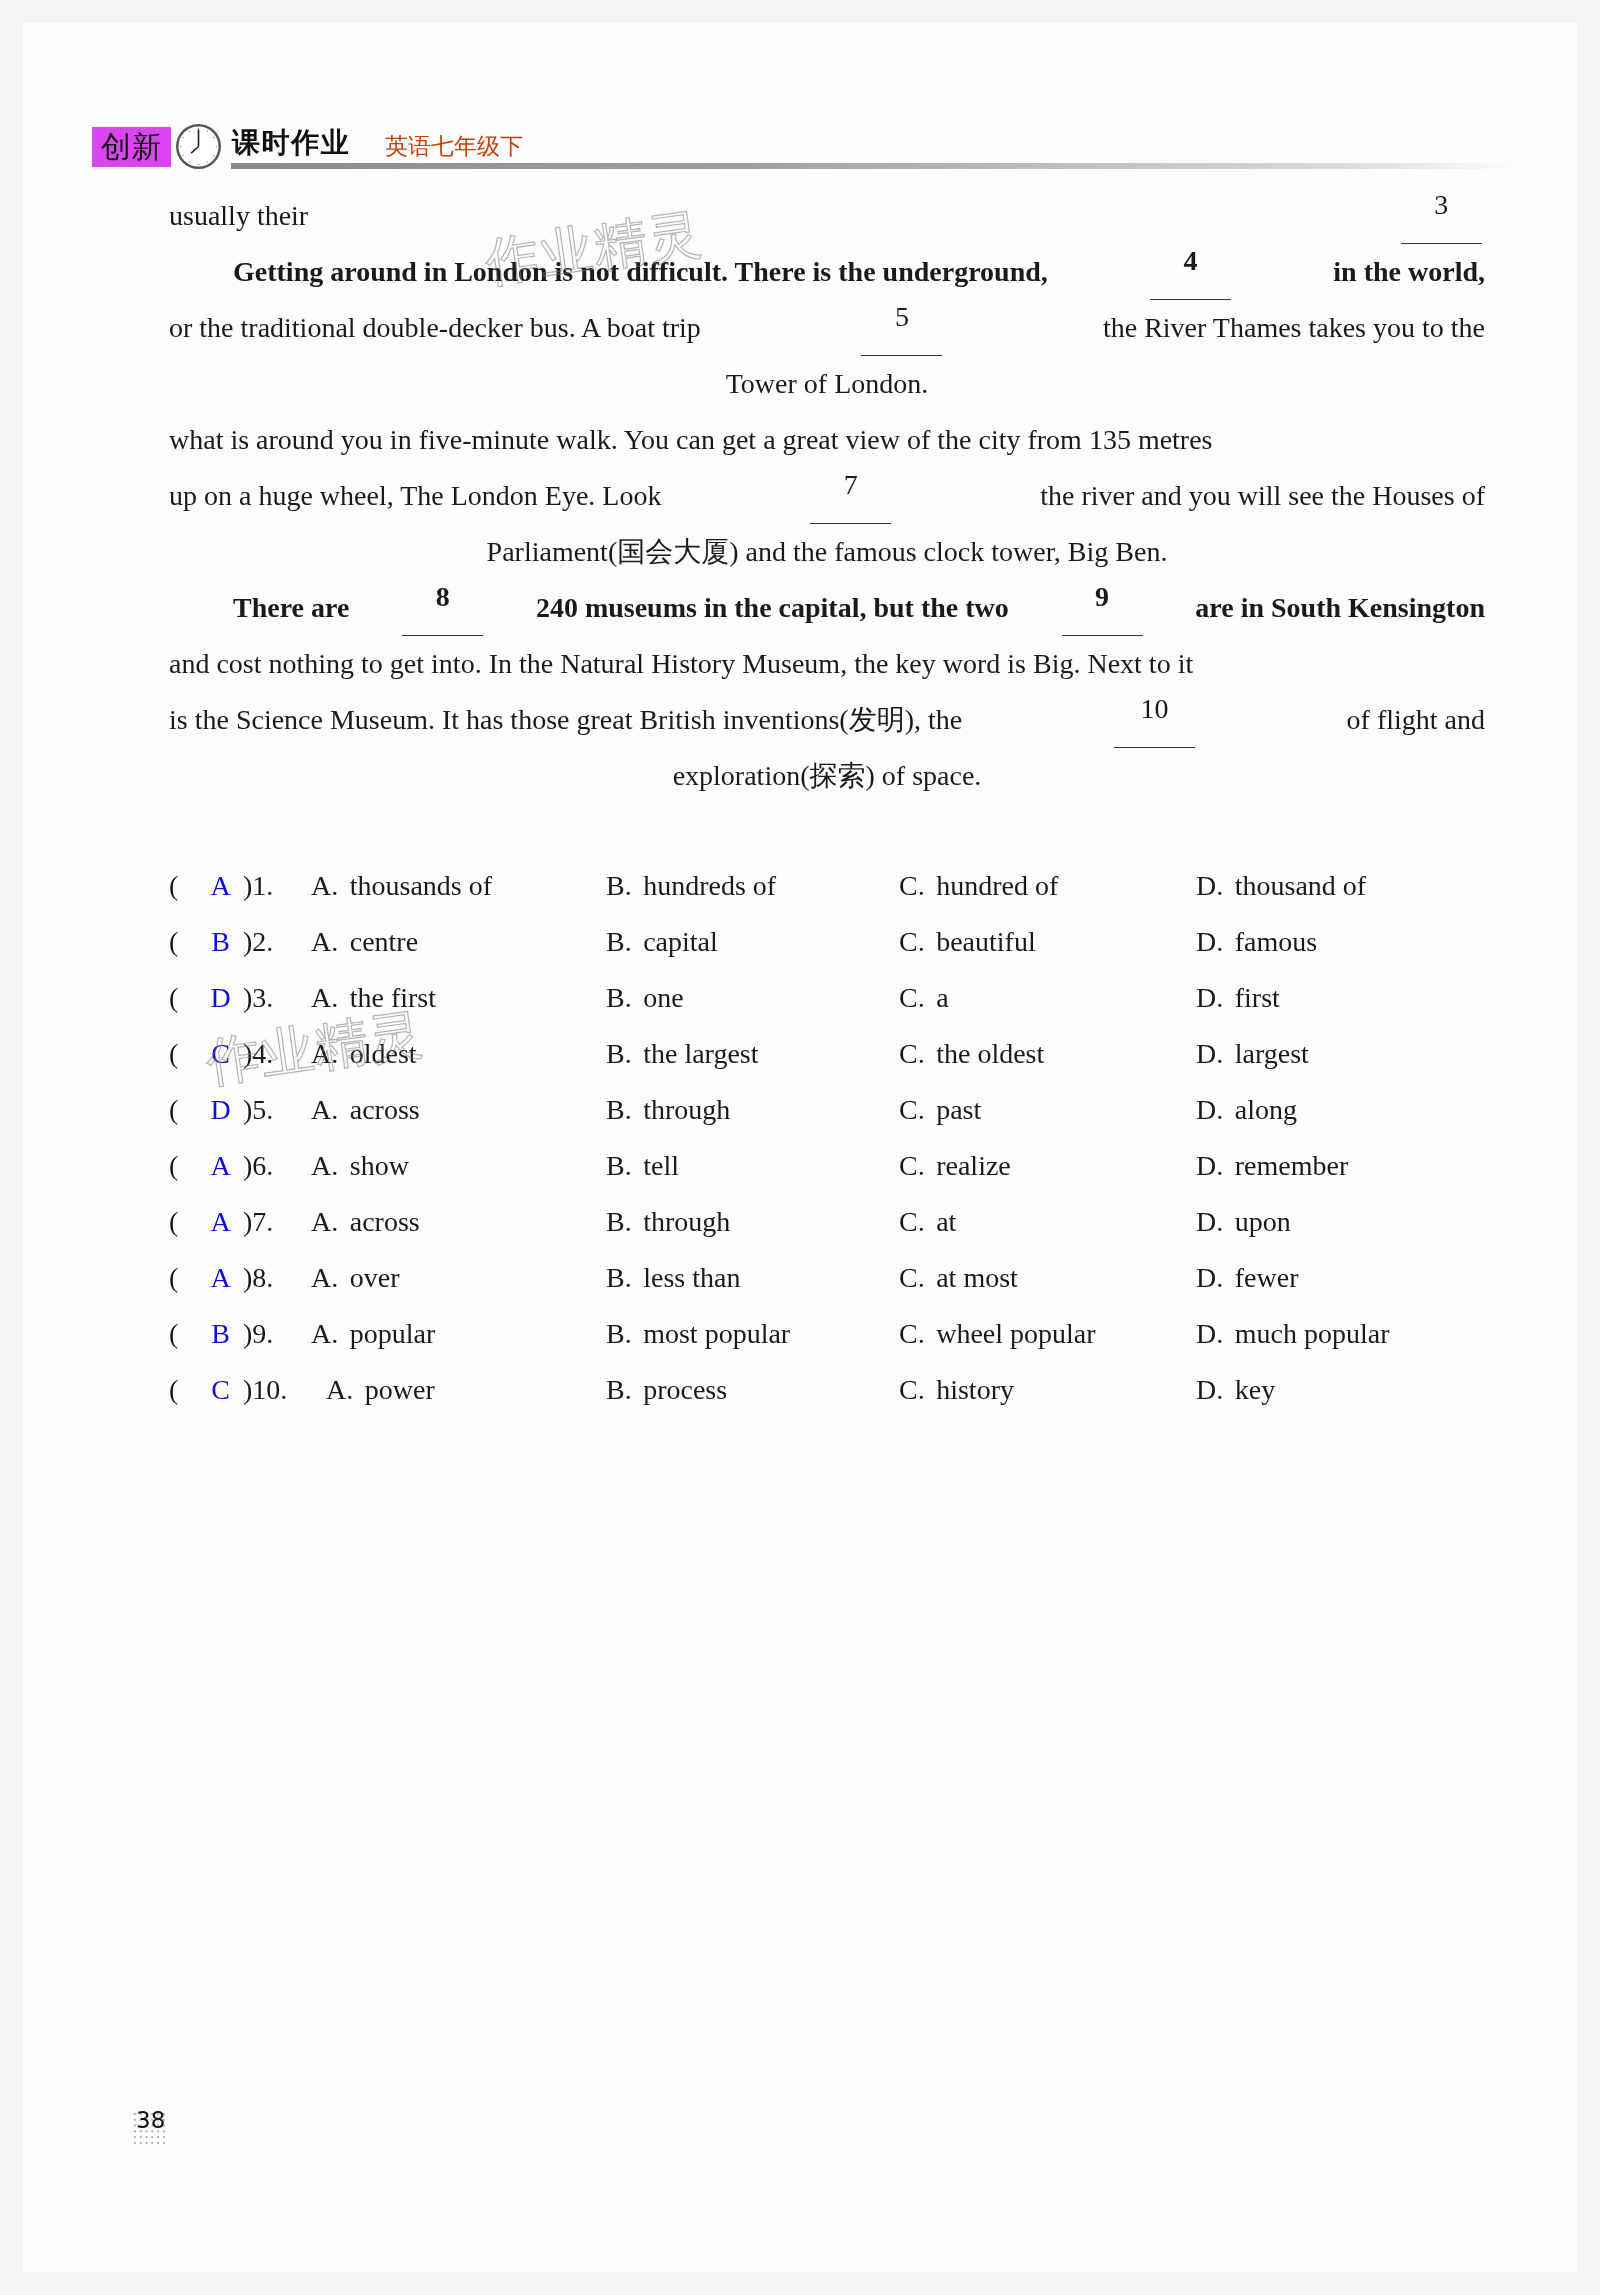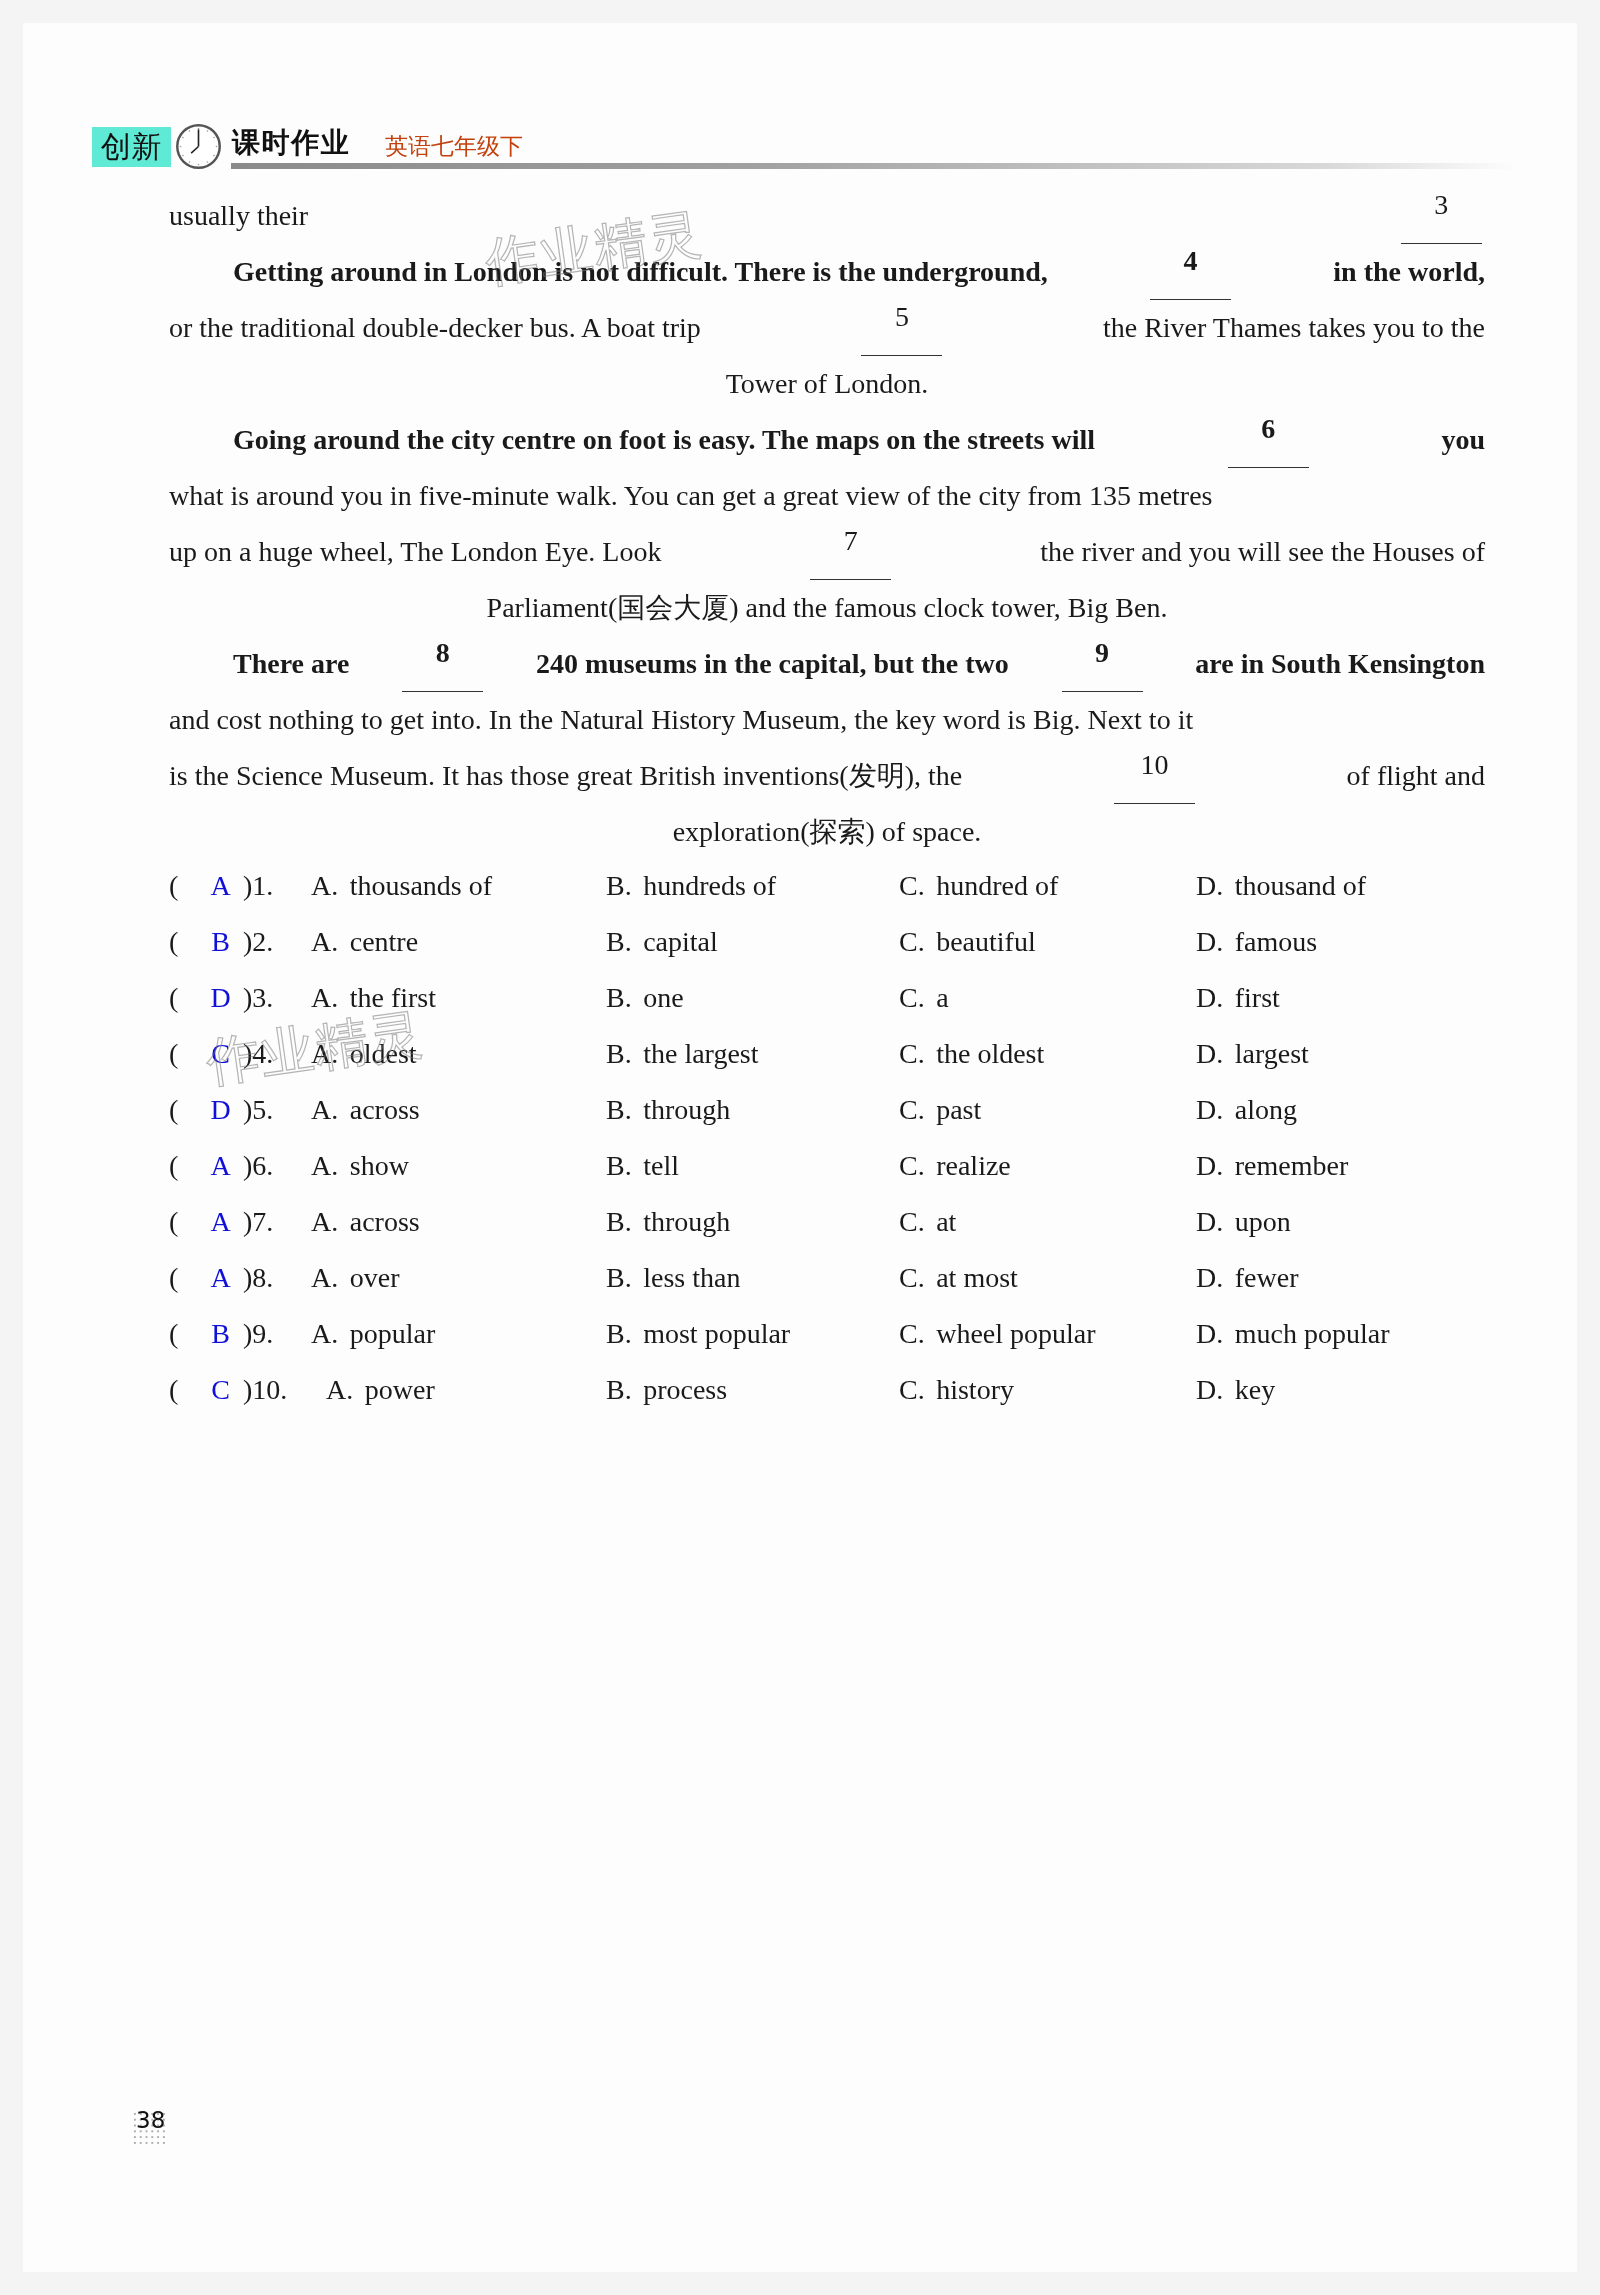--- a/index.html
+++ b/index.html
@@ -13,21 +13,21 @@
   }
   .page {
     position: absolute; left: 23px; top: 23px;
     width: 1554px; height: 2249px;
     background: #fdfdfd;
   }
   
   .hdr { position: absolute; left: 92px; top: 122px; height: 46px; width: 1402px; }
   .hdr-logo {
     position: absolute; left: 0; top: 5px; height: 40px; width: 79px;
-    background: #5eead4; color: #111;
+    background: #d946ef; color: #111;
     font-family: "DejaVu Sans", sans-serif; font-size: 30px; line-height: 40px;
     text-align: center; letter-spacing: 0.8px;
   }
   .hdr-clock { position: absolute; left: 82px; top: 0; width: 49px; height: 49px; }
   .hdr-title {
     position: absolute; left: 140px; top: 3.3px;
     font-family: "DejaVu Sans", sans-serif; font-weight: bold; font-size: 28px; line-height: 36px;
     color: #111; letter-spacing: 1.6px;
   }
   .hdr-sub {
@@ -120,25 +120,20 @@
       <span>in the world,</span>
     </div>
     <div class="line">
       <span>or the traditional double-decker bus.  A boat trip</span>
       <span class="blank">5</span>
       <span>the River Thames takes you to the</span>
     </div>
     <div class="line last">
       <span>Tower of London.</span>
     </div>
-    <div class="line indent">
-      <span>Going around the city centre on foot is easy.  The maps on the streets will</span>
-      <span class="blank">6</span>
-      <span>you</span>
-    </div>
     <div class="line">
       <span>what is around you in five-minute walk.  You can get a great view of the city from 135 metres</span>
     </div>
     <div class="line">
       <span>up on a huge wheel, The London Eye.  Look</span>
       <span class="blank">7</span>
       <span>the river and you will see the Houses of</span>
     </div>
     <div class="line last">
       <span>Parliament(国会大厦) and the famous clock tower, Big Ben.</span>

